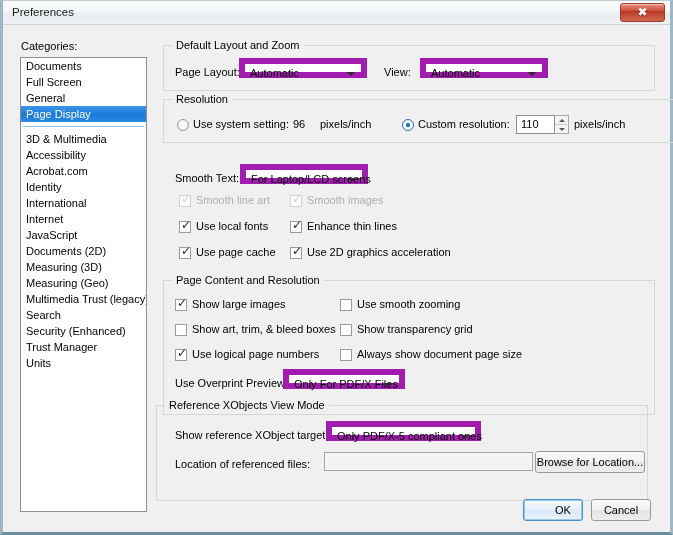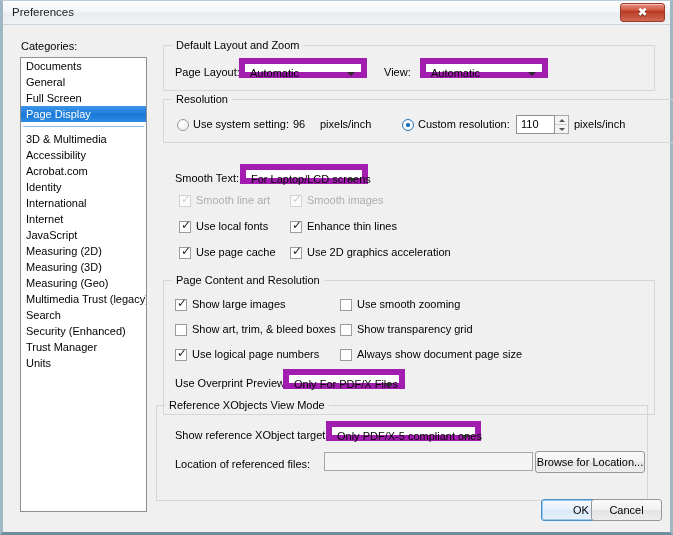--- a/index.html
+++ b/index.html
@@ -311,32 +311,32 @@
     <div id="close-button">
       <div class="x">✖</div>
     </div>
   </div>
 
   <div id="dialog-body">
 
     <div id="categories-label">Categories:</div>
     <div id="categories-list">
       <div class="cat-item">Documents</div>
+      <div class="cat-item">Full Screen</div>
       <div class="cat-item">General</div>
-      <div class="cat-item">Full Screen</div>
       <div class="cat-item selected">Page Display</div>
       <div class="cat-separator"></div>
       <div class="cat-item">3D &amp; Multimedia</div>
       <div class="cat-item">Accessibility</div>
       <div class="cat-item">Acrobat.com</div>
       <div class="cat-item">Identity</div>
       <div class="cat-item">International</div>
       <div class="cat-item">Internet</div>
       <div class="cat-item">JavaScript</div>
-      <div class="cat-item">Measuring (2D)</div>
+      <div class="cat-item">Documents (2D)</div>
       <div class="cat-item">Measuring (3D)</div>
       <div class="cat-item">Measuring (Geo)</div>
       <div class="cat-item">Multimedia Trust (legacy)</div>
       <div class="cat-item">Search</div>
       <div class="cat-item">Security (Enhanced)</div>
       <div class="cat-item">Trust Manager</div>
       <div class="cat-item">Units</div>
     </div>
 
     <div class="group" style="left:160px; top:20px; width:492px; height:46px;">
@@ -440,17 +440,17 @@
     <div class="combo" style="left:323px; top:396px; width:155px;">
       <div class="val">Only PDF/X-5 compliant ones</div>
       <div class="arrow"></div>
     </div>
     <div class="lbl" style="left:172px; top:433px;">Location of referenced files:</div>
     <div class="readonly-field" style="left:321px; top:427px; width:209px;">
       <div class="val" style="position:absolute; left:4px; top:2px; font-size:11px;"></div>
     </div>
     <div class="pbutton" style="left:532px; top:426px; width:110px;">Browse for Location...</div>
 
-    <div class="pbutton default" style="left:538px; top:474px; width:60px;padding-left:20px;">OK</div>
-    <div class="pbutton" style="left:588px; top:474px; width:71px;">Cancel</div>
+    <div class="pbutton default" style="left:520px; top:474px; width:60px;padding-left:20px;">OK</div>
+    <div class="pbutton" style="left:588px; top:474px; width:60px;">Cancel</div>
 
   </div>
 </div>
 
 </body></html>

